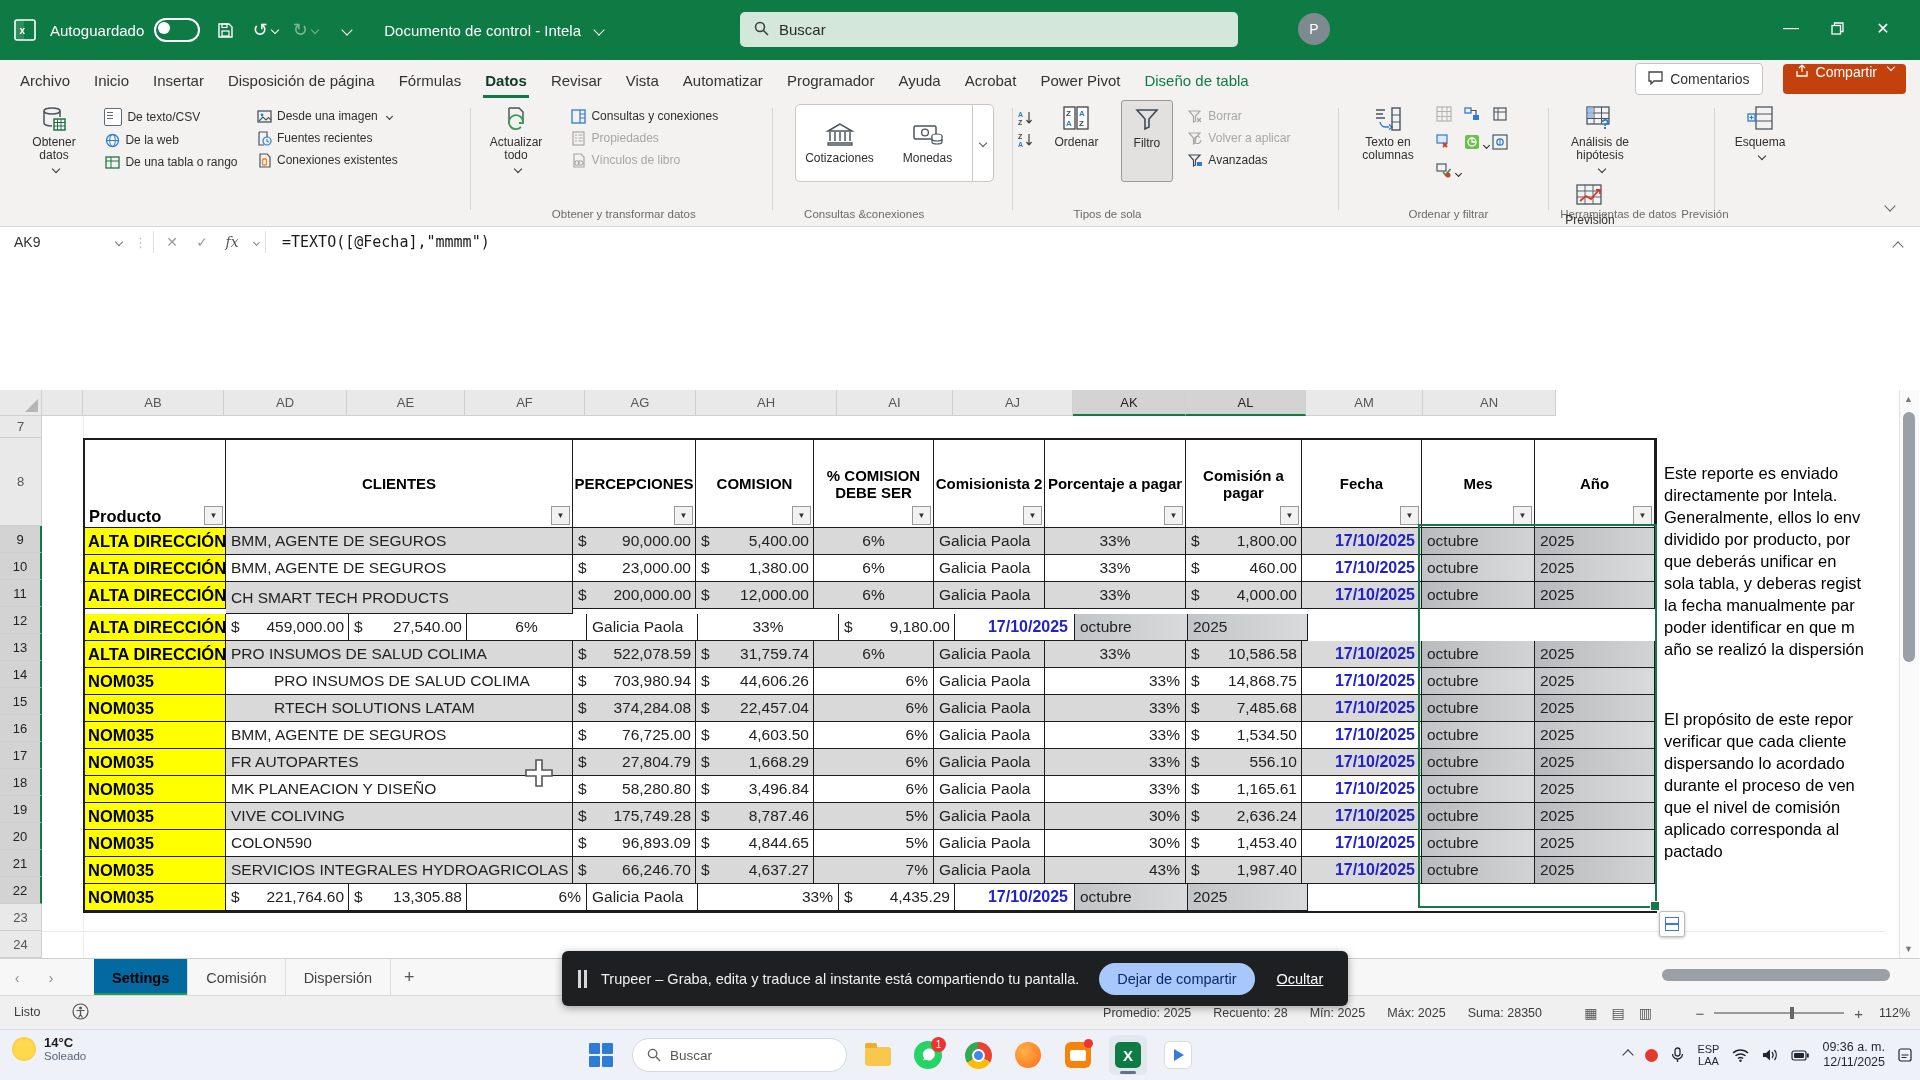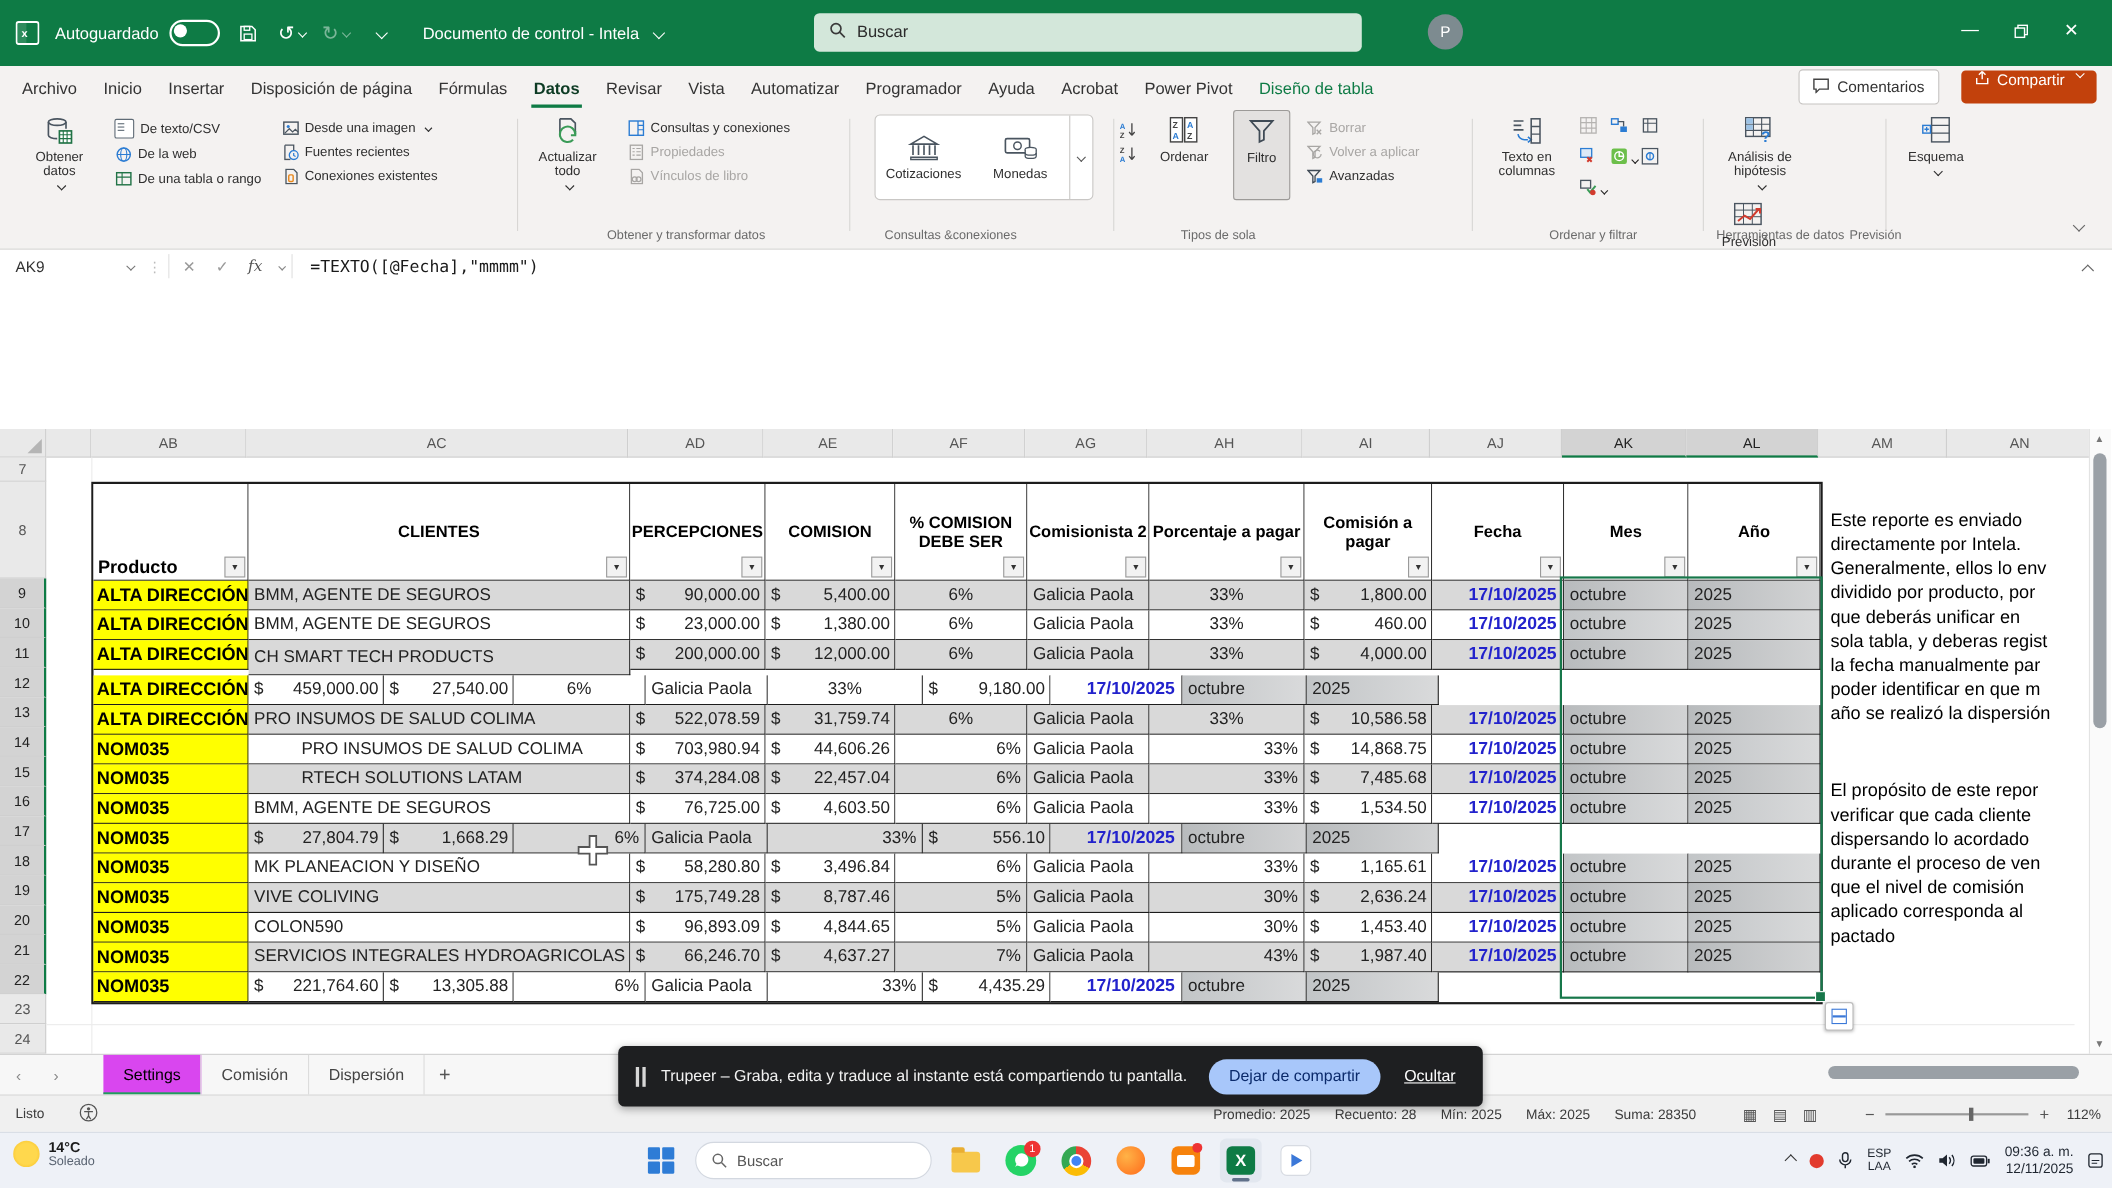--- a/index.html
+++ b/index.html
@@ -105,21 +105,21 @@
   #vscroll{left:1899px;top:390px;width:19px;height:568px;background:#fafafa;border-left:1px solid #e3e3e3}
   #vthumb{position:absolute;left:3px;top:22px;width:12px;height:250px;background:#9aa0a6;border-radius:6px}
   .scroll-arrow{position:absolute;left:4px;font-size:9px;color:#777}
   #hthumb{position:absolute;left:1662px;top:10px;width:228px;height:12px;background:#9aa0a6;border-radius:6px}
   
   #cursor{left:522px;top:756px;width:32px;height:32px}
   
   #tabstrip{left:0;top:958px;width:1920px;height:37px;background:#f7f7f7;border-top:1px solid #cfcfcf;display:flex;align-items:stretch}
   .nav-arrow{width:34px;display:flex;align-items:center;justify-content:center;color:#8a8a8a;font-size:14px}
   .sheet-tab{display:flex;align-items:center;padding:0 18px;font-size:14.5px;color:#444;border-right:1px solid #dcdcdc;position:relative;white-space:nowrap}
-  .sheet-tab.active{background:#d946ef;color:#000;font-weight:normal}
+  .sheet-tab.active{background:#0369a1;color:#000;font-weight:bold}
   .sheet-tab.active:after{content:"";position:absolute;left:0;right:0;bottom:0;height:3px;background:#1f9d5b}
   .addsheet{width:36px;display:flex;align-items:center;justify-content:center;color:#555;font-size:18px}
   
   #notify{left:562px;top:951px;width:786px;height:55px;background:#1e1f21;border-radius:6px;z-index:60;
     display:flex;align-items:center;padding:0 16px;box-sizing:border-box;gap:12px;box-shadow:0 2px 8px rgba(0,0,0,.35)}
   #notify .grip{width:3px;height:18px;background:#d7d7d7;box-shadow:6px 0 0 #d7d7d7;margin-right:8px}
   #notify .ntext{color:#f1f1f1;font-size:14.5px;white-space:nowrap}
   #notify .stopbtn{background:#a8c7fa;color:#0b2a6b;border-radius:17px;padding:8px 18px;font-size:14.5px;white-space:nowrap;margin-left:8px}
   #notify .hidelink{color:#fff;font-size:14.5px;text-decoration:underline;margin-left:10px}
   
@@ -581,21 +581,20 @@
   <span class="abs" style="left:1890px;top:10px"><span class="chev up" style="color:#666"></span></span>
 </div>
 
 <div class="abs" id="grid">
   <div id="colheads">
       <div class="colhead" id="corner" style="width: 42px; box-sizing: border-box;">
         <span class="tri"></span>
       </div>
       <div class="colhead" style="width: 41px; box-sizing: border-box;"></div>
       <div class="colhead" style="width: 141px; box-sizing: border-box;">AB</div>
-      <div class="colhead" style="width: 347px; box-sizing: border-box;">AC</div>
       <div class="colhead" style="width: 123px; box-sizing: border-box;">AD</div>
       <div class="colhead" style="width: 118px; box-sizing: border-box;">AE</div>
       <div class="colhead" style="width: 120px; box-sizing: border-box;">AF</div>
       <div class="colhead" style="width: 111px; box-sizing: border-box;">AG</div>
       <div class="colhead" style="width: 141px; box-sizing: border-box;">AH</div>
       <div class="colhead" style="width: 116px; box-sizing: border-box;">AI</div>
       <div class="colhead" style="width: 120px; box-sizing: border-box;">AJ</div>
       <div class="colhead sel" style="width: 113px; box-sizing: border-box;">AK</div>
       <div class="colhead sel" style="width: 120px; box-sizing: border-box;">AL</div>
       <div class="colhead" style="width: 117px; box-sizing: border-box;">AM</div>
@@ -841,20 +840,21 @@
         <div class="tcell  money" style="width: 116px; height: 27px;">
           <span>$</span>
           <span>1,534.50</span>
         </div>
         <div class="tcell c-fecha" style="width: 120px; height: 27px;">17/10/2025</div>
         <div class="tcell lft selcell" style="width: 113px; height: 27px;">octubre</div>
         <div class="tcell lft selcell" style="width: 120px; height: 27px;">2025</div>
       </div>
       <div class="trow band">
         <div class="tcell c-producto" style="width: 141px; height: 27px;">NOM035</div>
+        <div class="tcell lft" style="width: 347px; height: 27px;">FR AUTOPARTES</div>
         <div class="tcell  money" style="width: 123px; height: 27px;">
           <span>$</span>
           <span>27,804.79</span>
         </div>
         <div class="tcell  money" style="width: 118px; height: 27px;">
           <span>$</span>
           <span>1,668.29</span>
         </div>
         <div class="tcell rgt" style="width: 120px; height: 27px;">6%</div>
         <div class="tcell lft" style="width: 111px; height: 27px;">Galicia Paola</div>

